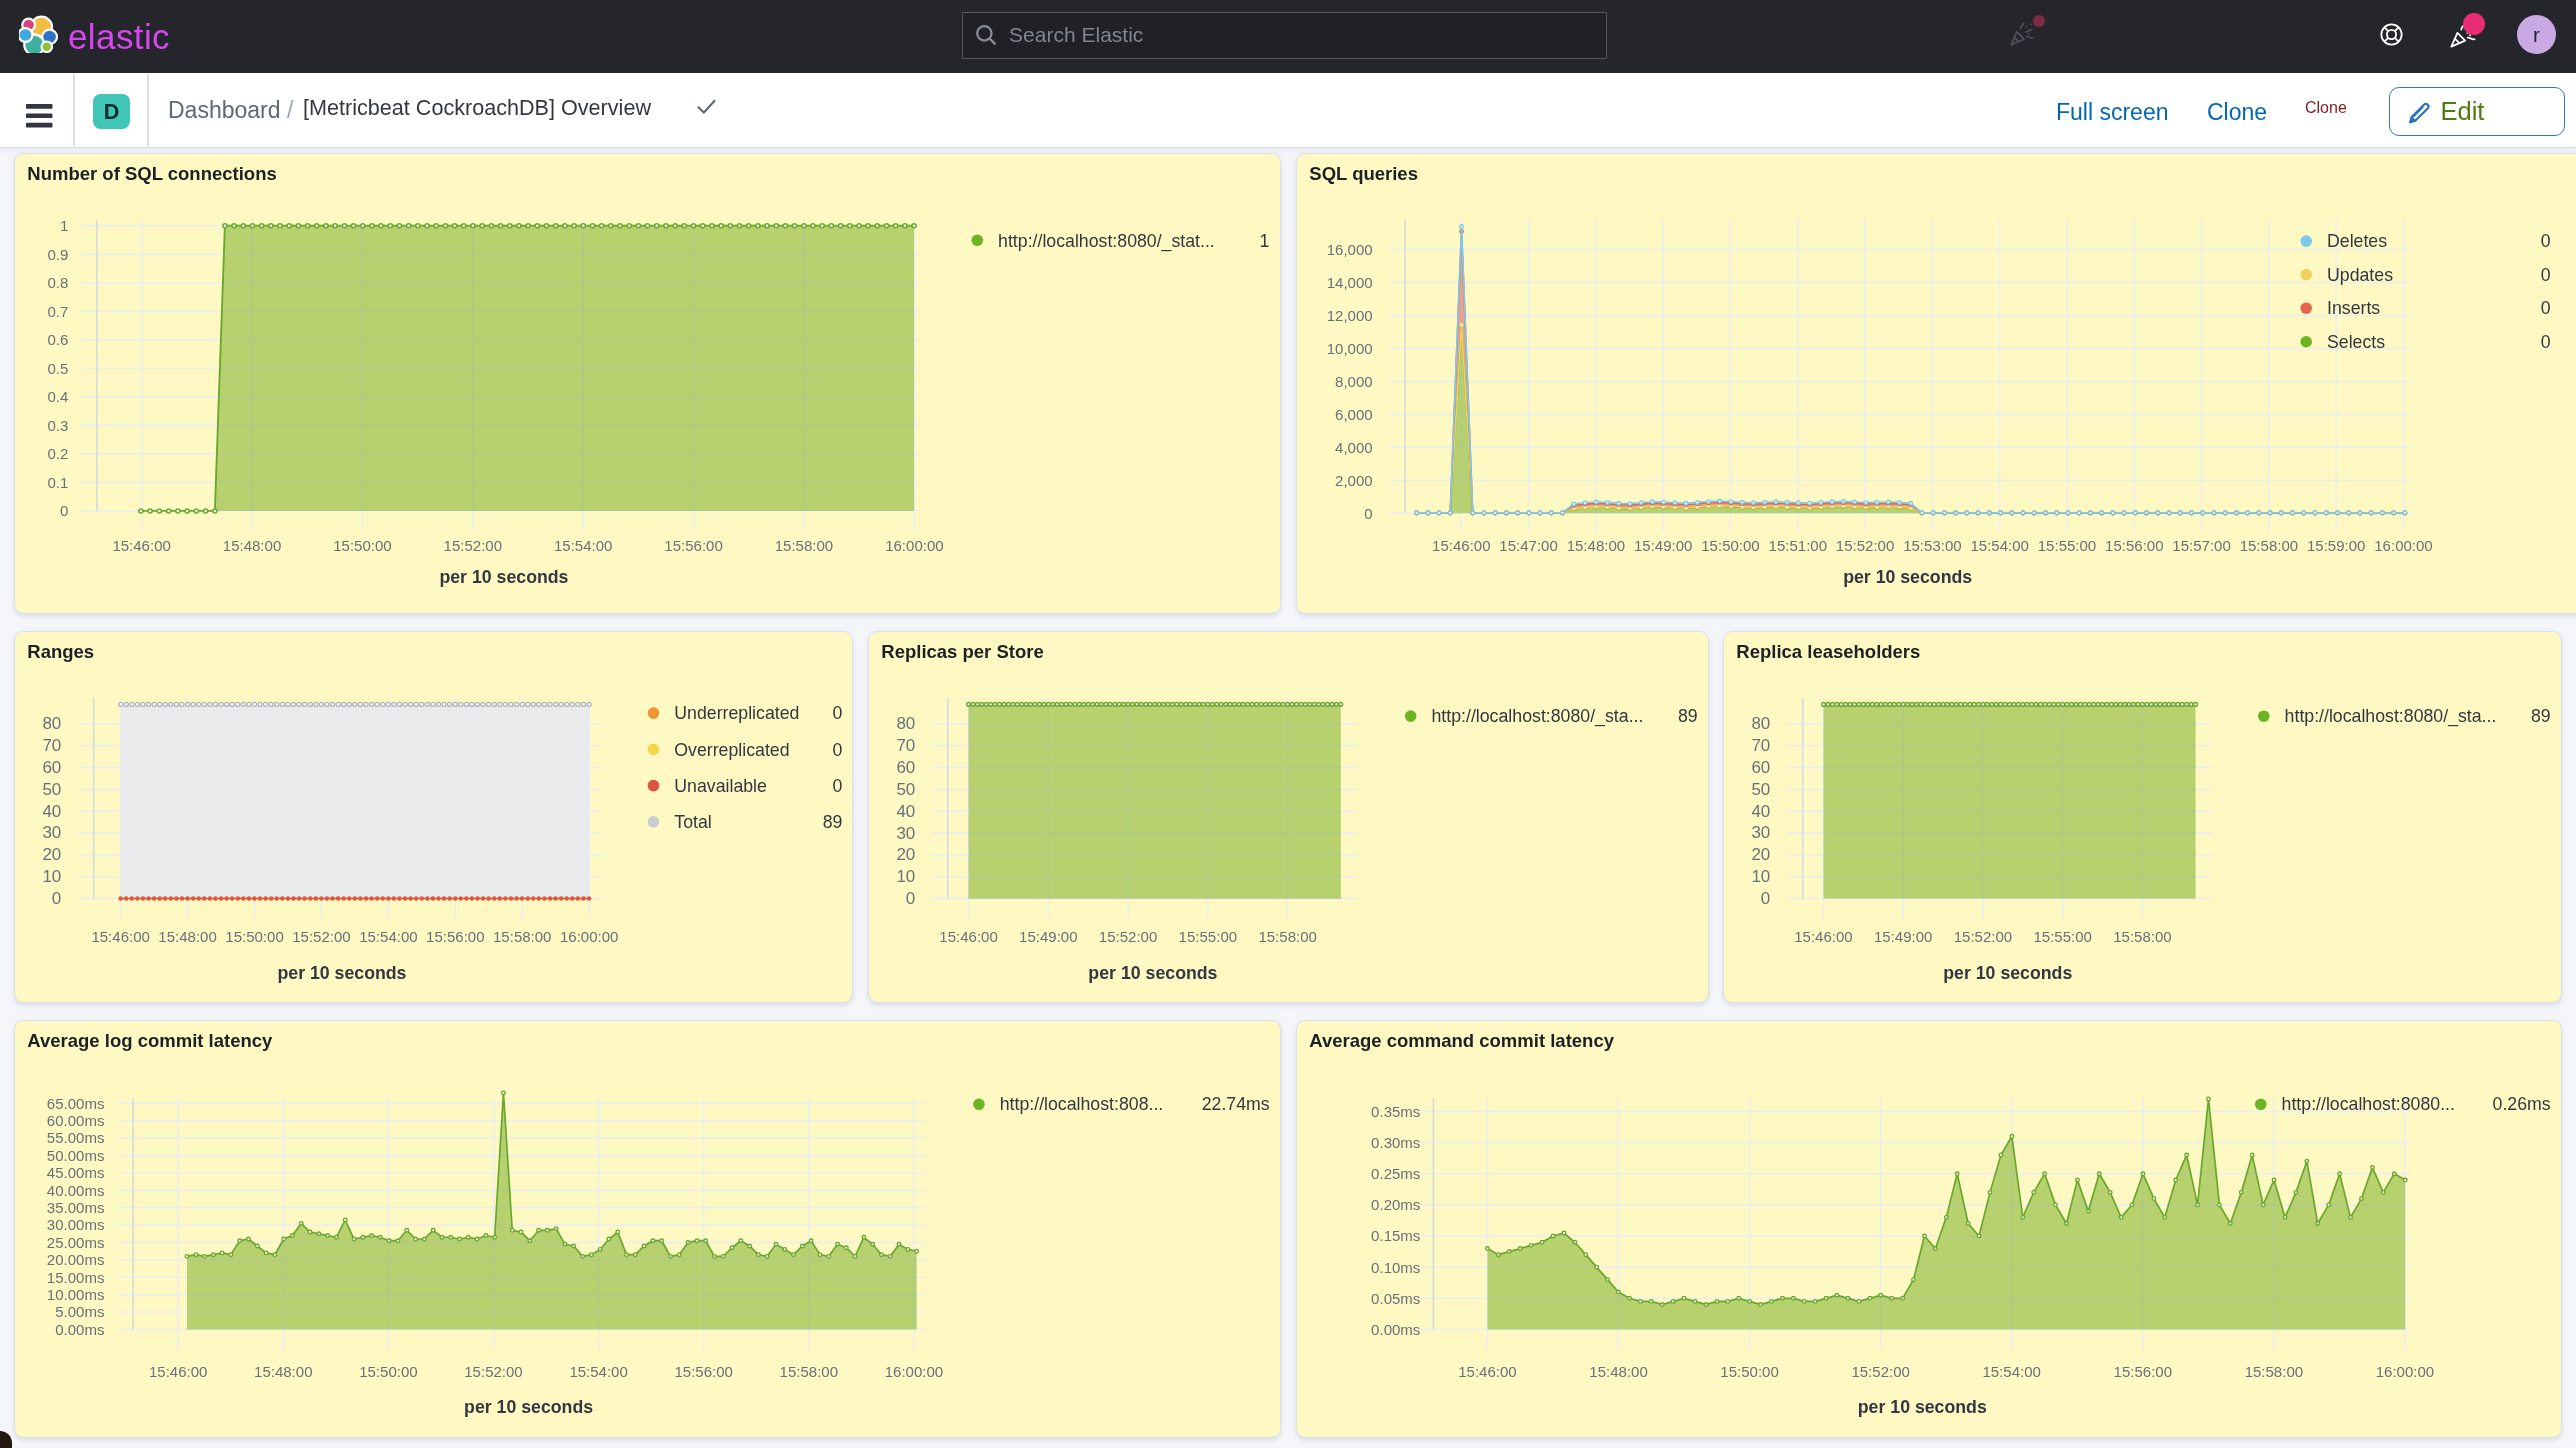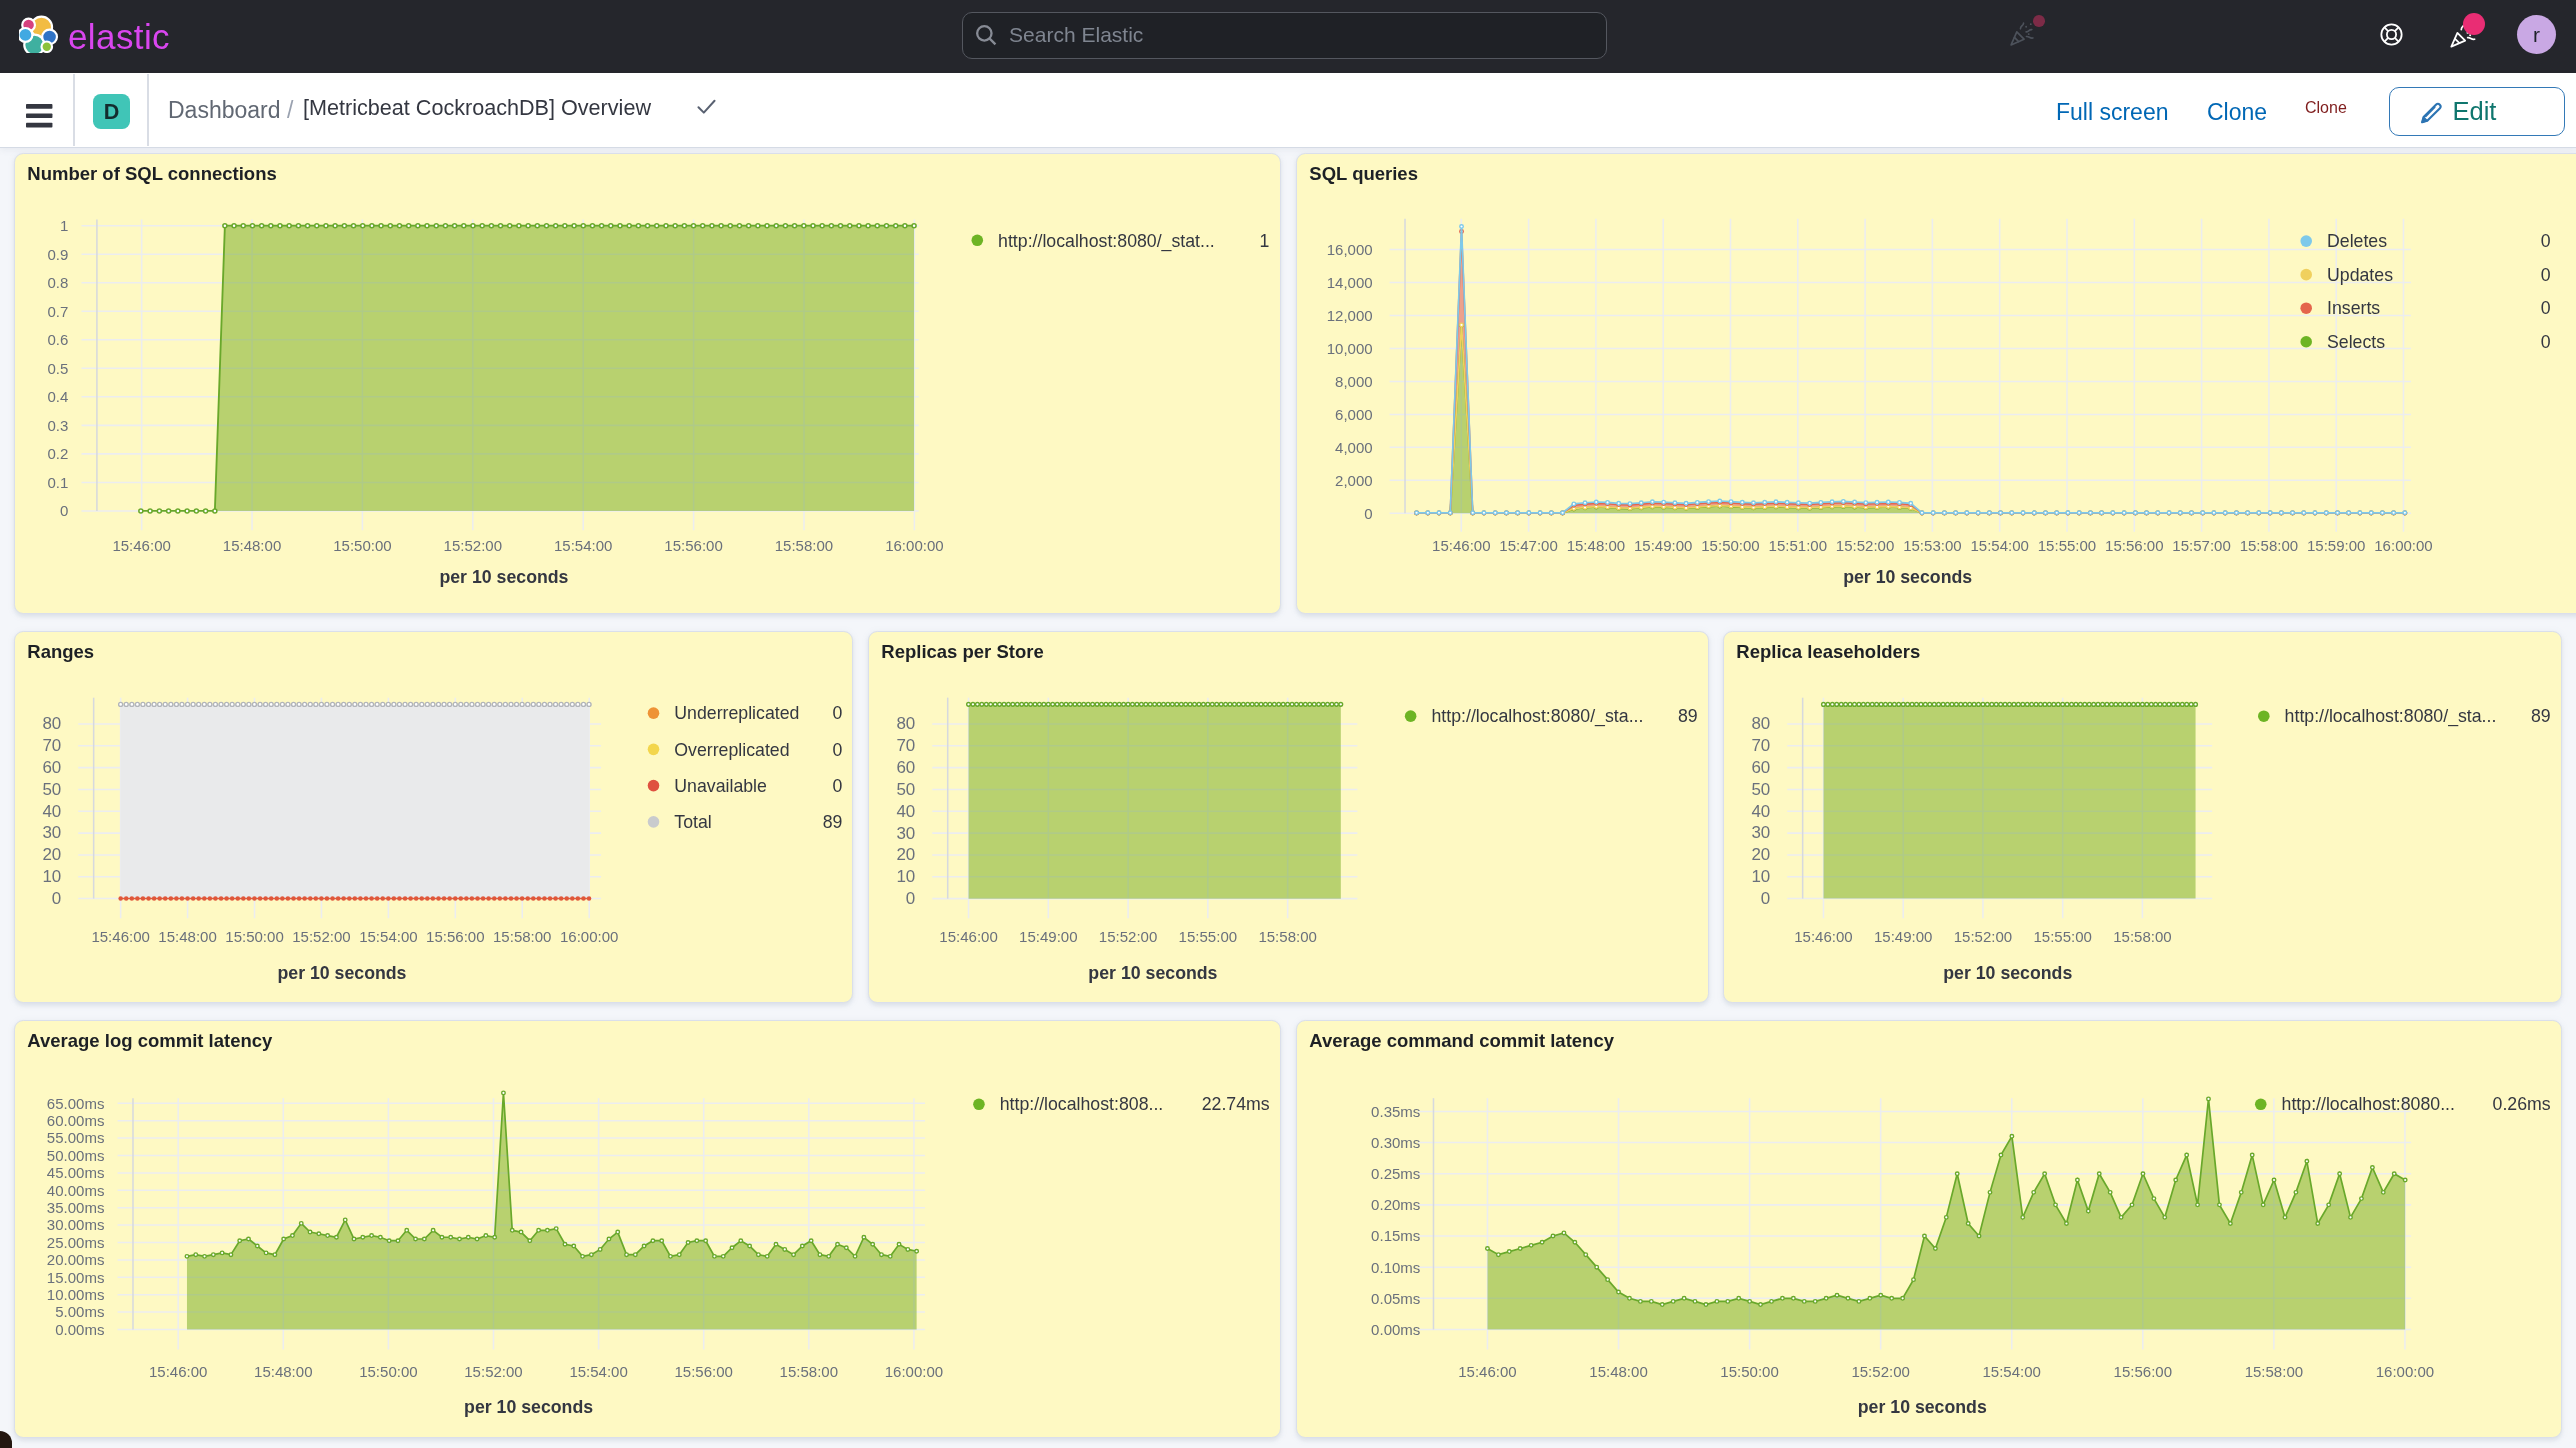--- a/index.html
+++ b/index.html
@@ -1,20 +1,20 @@
 <!DOCTYPE html>
 <html style="font-size:12.3px"><head><meta charset="utf-8">
 <style>
 *{margin:0;padding:0;box-sizing:border-box}
 html,body{width:2576px;height:1448px;overflow:hidden;background:#f4f6fa;font-family:"Liberation Sans",sans-serif}
 .topbar{position:absolute;left:0;top:0;width:2576px;height:73px;background:#25262c}
-.searchbox{position:absolute;left:962px;top:11.6px;width:645px;height:47px;background:#1f2126;border:1.5px solid #54575f;border-radius:10px;display:flex;align-items:center}
+.searchbox{position:absolute;left:962px;top:11.6px;width:645px;height:47px;background:#1f2126;border:1.5px solid #54575f;border-radius:1px;display:flex;align-items:center}
 .searchbox span{color:#7f8590;font-size:21px}
 .navbar{position:absolute;left:0;top:73px;width:2576px;height:75px;background:#fff;border-bottom:1.5px solid #d5dbe5;box-shadow:0 3.1px 6.2px rgba(110,120,140,0.09)}
-.editbtn{position:absolute;left:2389px;top:14px;width:176px;height:49px;border:1.5px solid #3379b7;border-radius:10px;background:#fff;color:#0f766e;font-size:25.5px;display:flex;align-items:center;padding-left:28px}
+.editbtn{position:absolute;left:2389px;top:14px;width:176px;height:49px;border:1.5px solid #3379b7;border-radius:10px;background:#fff;color:#4d7c0f;font-size:25.5px;display:flex;align-items:center;padding-left:16px}
 .panel{position:absolute;background:#fef9c3;border:1.5px solid #dadfeb;border-radius:9.3px;box-shadow:0 2.3px 3.9px rgba(130,145,165,0.12),0 1.5px 7.7px rgba(130,145,165,0.10)}
 .ptitle{position:absolute;left:12.3px;top:9.3px;font-size:18.5px;font-weight:bold;color:#1d2025}
 </style></head>
 <body>
 
 <div class="topbar">
  <svg width="39" height="48" viewBox="0 0 50 62" style="position:absolute;left:18.5px;top:5.4px">
 <g stroke="#fff" stroke-width="2.8">
 <circle cx="28.8" cy="28.7" r="13.7" fill="#f2bc43"></circle>
 <circle cx="19.7" cy="51.4" r="13.1" fill="#3fb0a0"></circle>

